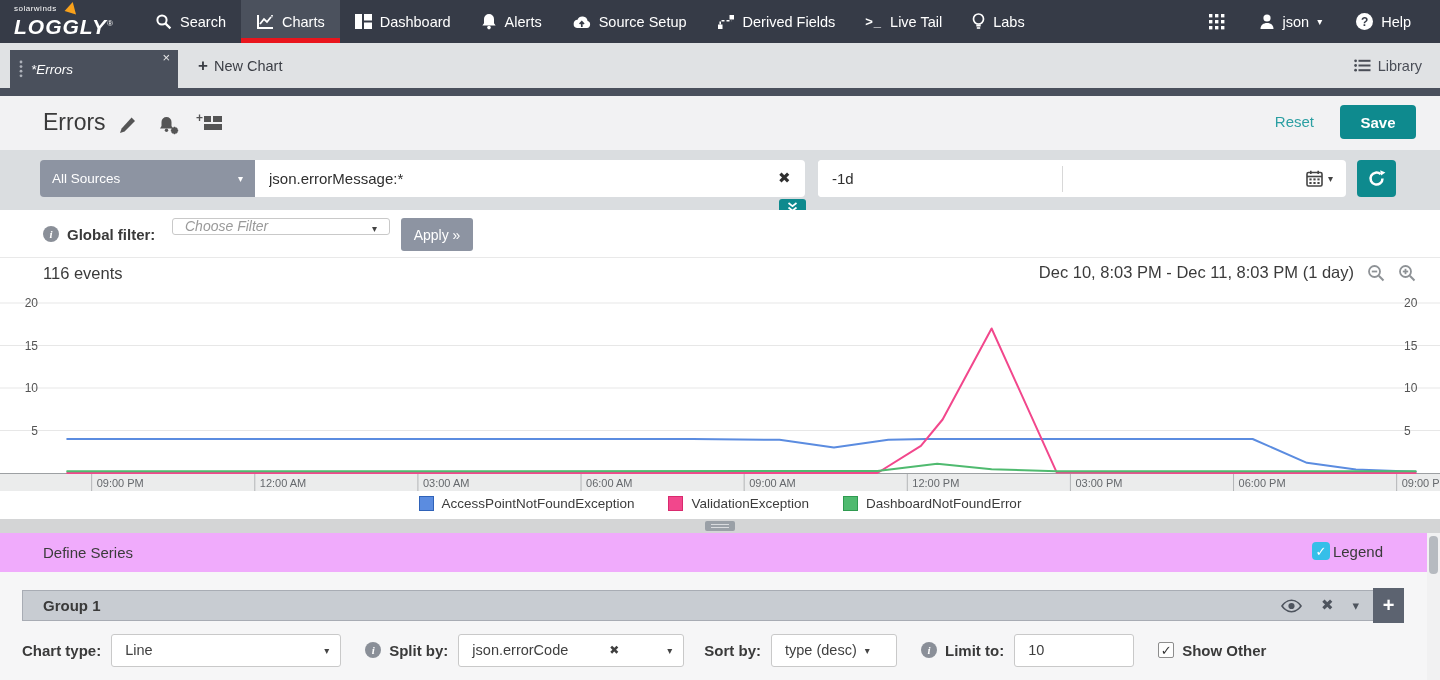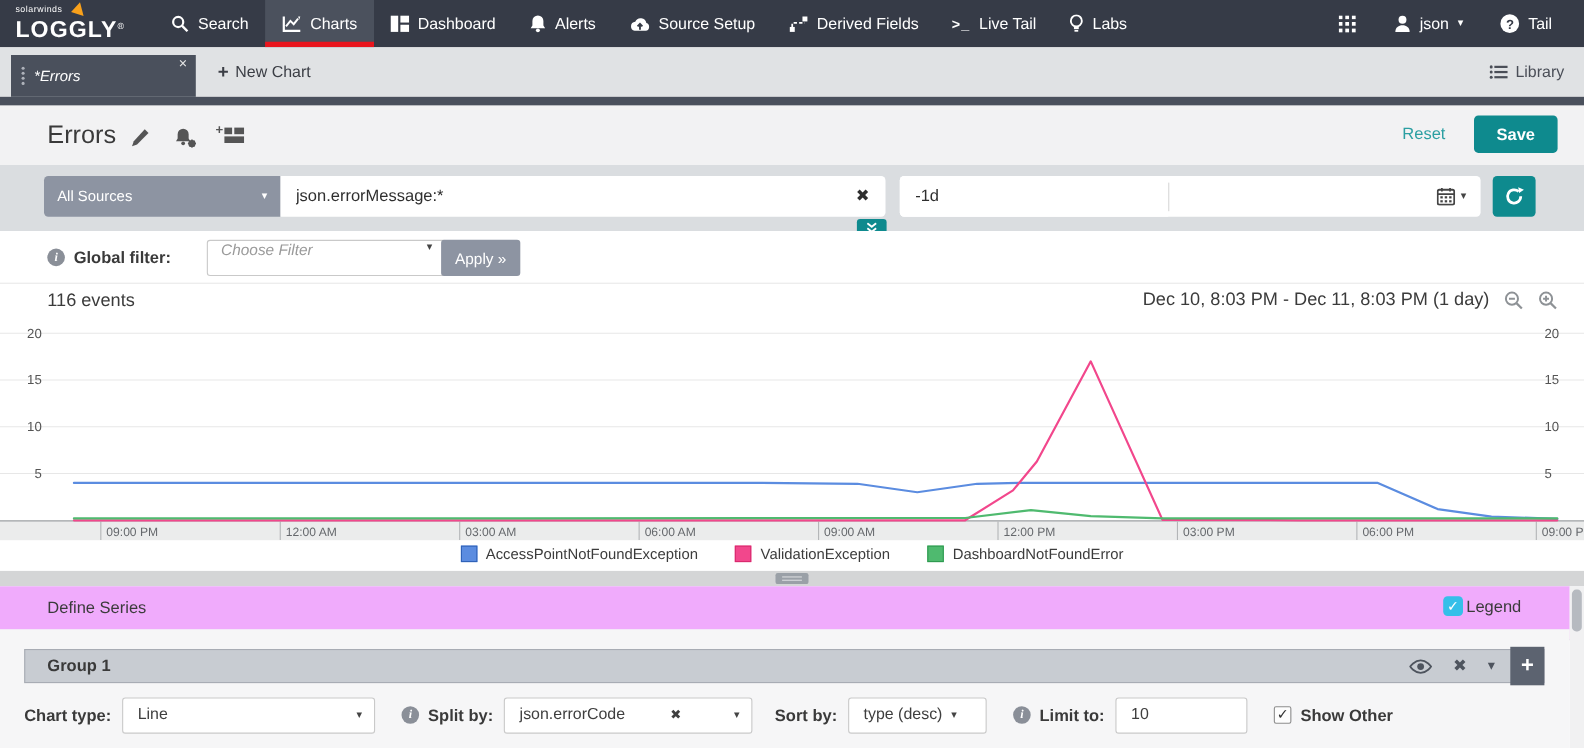--- a/index.html
+++ b/index.html
@@ -10,21 +10,21 @@
 
   
   #topnav { top:0; left:0; width:1440px; height:43px; background:#363b47;
             display:flex; align-items:stretch; }
   #logo { width:140px; display:flex; flex-direction:column; justify-content:center;
           padding-left:14px; color:#fff; position:relative; }
   #logo .sw { font-size:8px; letter-spacing:.5px; line-height:8px; }
   #logo .flame { position:absolute; left:66px; top:2px; width:0; height:0;
                  border-left:5px solid transparent; border-right:7px solid transparent;
                  border-bottom:11px solid #f9a11b; transform:rotate(18deg); }
-  #logo .brand { font-size:21px; font-weight:bold; letter-spacing:1px; line-height:22px; }
+  #logo .brand { font-size:21px; font-weight:bold; letter-spacing:1px; line-height:22px;font-style:italic; }
   #logo .brand sup { font-size:8px; font-weight:normal; }
   .navitem { display:flex; align-items:center; gap:8px; padding:0 15px; color:#fff;
              font-size:14.5px; cursor:pointer; }
   .navitem.active { background:#4b515d; box-shadow:inset 0 -5px 0 #e9151d; }
   .navitem svg { display:block; }
   #nav-right { margin-left:auto; display:flex; align-items:center; gap:4px; padding-right:14px; }
   .term-glyph { font-weight:bold; font-size:13px; letter-spacing:1px; }
   .caret { font-size:10px; color:#fff; font-family:"DejaVu Sans",sans-serif; }
   .help-circle { width:17px; height:17px; border-radius:50%; background:#fff; color:#363b47;
                  font-size:12px; font-weight:bold; display:inline-flex; align-items:center;
@@ -82,22 +82,22 @@
                  display:flex; align-items:center; justify-content:center; }
 
   
   #filterrow { top:210px; left:0; width:1440px; height:48px; background:#fff;
                border-bottom:1px solid #e9e9e9; }
   .info-dot { display:inline-flex; width:16px; height:16px; border-radius:50%; background:#8a8f98;
               color:#fff; font-size:11px; font-weight:bold; align-items:center; justify-content:center;
               font-family:"Liberation Serif","DejaVu Serif",serif; font-style:italic; }
   #filterrow .info-dot { position:absolute; left:43px; top:16px; }
   #gf-label { position:absolute; left:67px; top:16px; font-size:15px; font-weight:bold; color:#3a3a3a; }
-  #gf-select { position:absolute; left:188px; top:8px; width:218px; height:33px; background:#fff;
-               border:1px solid #c9c9c9; border-radius:3px; display:flex; align-items:flex-start;
+  #gf-select { position:absolute; left:172px; top:8px; width:218px; height:17px; background:#fff;
+               border:1px solid #c9c9c9; border-radius:3px; display:flex; align-items:flex-end;
                padding:0 12px; cursor:pointer; }
   #gf-select .ph { font-style:italic; color:#9a9a9a; font-size:14px; }
   #gf-select .caret { margin-left:auto; color:#444; }
   #apply-btn { position:absolute; left:401px; top:8px; width:72px; height:33px; background:#8d94a2;
                border:none; border-radius:3px; color:#fff; font-size:14px; cursor:pointer;
                font-family:inherit; }
 
   
   #events-count { position:absolute; left:43px; top:264px; font-size:16.5px; color:#3b3b3b; }
   #range-cluster { position:absolute; right:24px; top:263px; display:flex; align-items:center; gap:13px; }
@@ -254,21 +254,21 @@
       <div class="navitem">
         <svg width="16" height="17" viewBox="0 0 16 17">
             <circle cx="8" cy="5" r="3.6" fill="#fff"></circle>
             <path d="M1.5 16c0-4 3-6 6.5-6s6.5 2 6.5 6z" fill="#fff"></path>
           </svg>
         <span>json</span>
         <span class="caret">▾</span>
       </div>
       <div class="navitem">
         <span class="help-circle">?</span>
-        <span>Tail</span>
+        <span>Help</span>
       </div>
     </div>
   </div>
 
   <div id="tabbar" class="abs">
     <div id="tab-errors">
       <svg class="grip" width="4" height="18" viewBox="0 0 4 18">
           <g fill="#aeb2ba">
             <circle cx="2" cy="2" r="1.4"></circle>
             <circle cx="2" cy="6.6" r="1.4"></circle>

